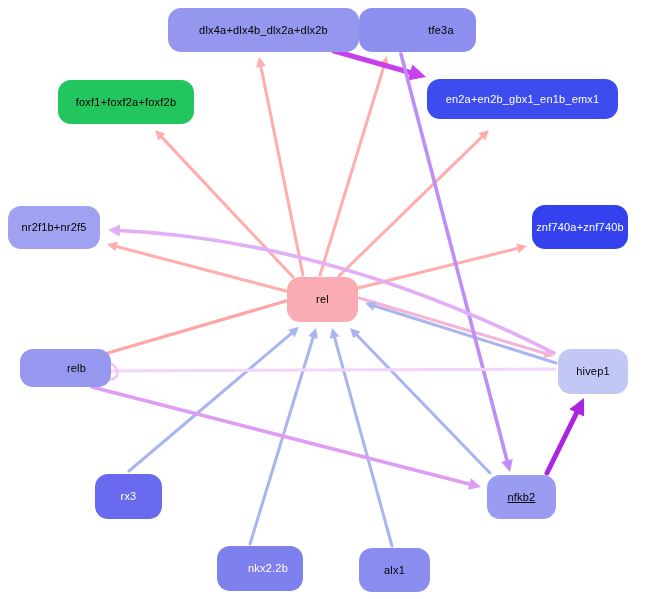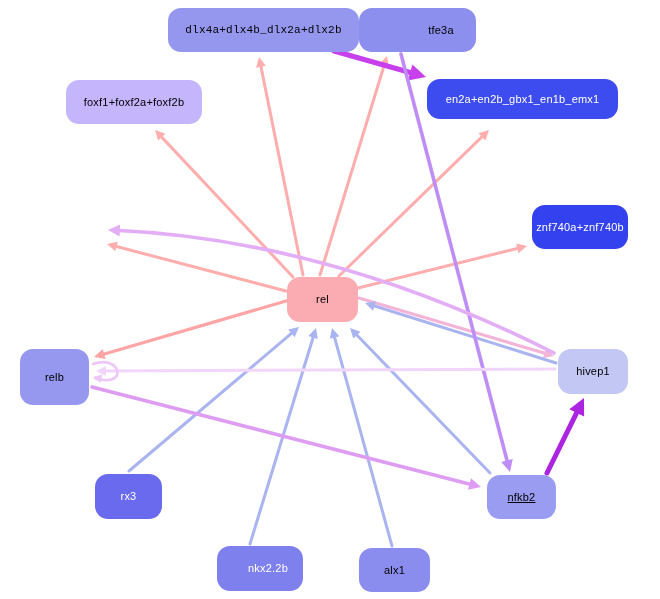--- a/index.html
+++ b/index.html
@@ -90,25 +90,26 @@
       <g>
         <path d="M 93 364 C 122 354 128 389 95 378" stroke="#eec6f8" stroke-width="2.6" fill="none" stroke-linecap="round"></path>
         <polygon points="93,377 102.28444756790424,374.58762910006834 100.50056526068786,382.98013551436435" fill="#eec6f8"></polygon>
       </g>
       <g>
         <path d="M 547 473 L 579.5757576351099 406.9680588477502" stroke="#ab25e0" stroke-width="5" fill="none" stroke-linecap="round"></path>
         <polygon points="584,398 584.0986486473251,416.4472970498223 569.3013515485374,409.14729714775353" fill="#ab25e0"></polygon>
       </g>
     </svg>
 
-<div class="node" style="left: 168px; top: 8px; width: 191px; height: 44px; background: rgb(149, 151, 238); color: rgb(0, 0, 0); font-family: Liberation Mono, monospace;">dlx4a+dlx4b_dlx2a+dlx2b</div>
+<div class="node" style="left: 168px; top: 8px; width: 191px; height: 44px; background: rgb(149, 151, 238); color: rgb(0, 0, 0);">dlx4a+dlx4b_dlx2a+dlx2b</div>
     <div class="node" style="left: 359px; top: 8px; width: 70px; height: 44px; background: rgb(141, 143, 238); color: rgb(0, 0, 0); padding-left: 47px;">tfe3a</div>
-    <div class="node" style="left: 58px; top: 80px; width: 136px; height: 44px; background: #c4b5fd; color: rgb(0, 0, 0); margin-left: 8px;">foxf1+foxf2a+foxf2b</div>
+    <div class="node" style="left: 58px; top: 80px; width: 136px; height: 44px; background: #22c55e; color: rgb(0, 0, 0);">foxf1+foxf2a+foxf2b</div>
     <div class="node" style="left: 427px; top: 79px; width: 191px; height: 40px; background: rgb(61, 76, 239); color: rgb(255, 255, 255);">en2a+en2b_gbx1_en1b_emx1</div>
+    <div class="node" style="left: 8px; top: 206px; width: 92px; height: 43px; background: rgb(161, 161, 241); color: rgb(0, 0, 0);">nr2f1b+nr2f5</div>
     <div class="node" style="left: 532px; top: 205px; width: 96px; height: 44px; background: rgb(51, 65, 238); color: rgb(255, 255, 255);">znf740a+znf740b</div>
     <div class="node" style="left: 287px; top: 277px; width: 71px; height: 45px; background: rgb(251, 172, 178); color: rgb(0, 0, 0);">rel</div>
-    <div class="node" style="left: 20px; top: 349px; width: 69px; height: 56px; background: rgb(150, 152, 239); color: rgb(0, 0, 0);">relb</div>
+    <div class="node" style="left: 20px; top: 349px; width: 69px; height: 38px; background: rgb(150, 152, 239); color: rgb(0, 0, 0); padding-left: 22px;">relb</div>
     <div class="node" style="left: 558px; top: 349px; width: 70px; height: 45px; background: rgb(195, 199, 244); color: rgb(0, 0, 0);">hivep1</div>
     <div class="node" style="left: 95px; top: 474px; width: 67px; height: 45px; background: rgb(106, 106, 238); color: rgb(255, 255, 255);">rx3</div>
     <div class="node" style="left: 217px; top: 546px; width: 70px; height: 45px; background: rgb(126, 128, 238); color: rgb(255, 255, 255); padding-left: 16px;">nkx2.2b</div>
     <div class="node" style="left: 359px; top: 548px; width: 71px; height: 44px; background: rgb(139, 141, 238); color: rgb(0, 0, 0);">alx1</div>
     <div class="node" style="left: 487px; top: 475px; width: 69px; height: 44px; background: rgb(154, 156, 241); color: rgb(0, 0, 0); text-decoration: underline;">nfkb2</div>
   </div>
 
 </body></html>

